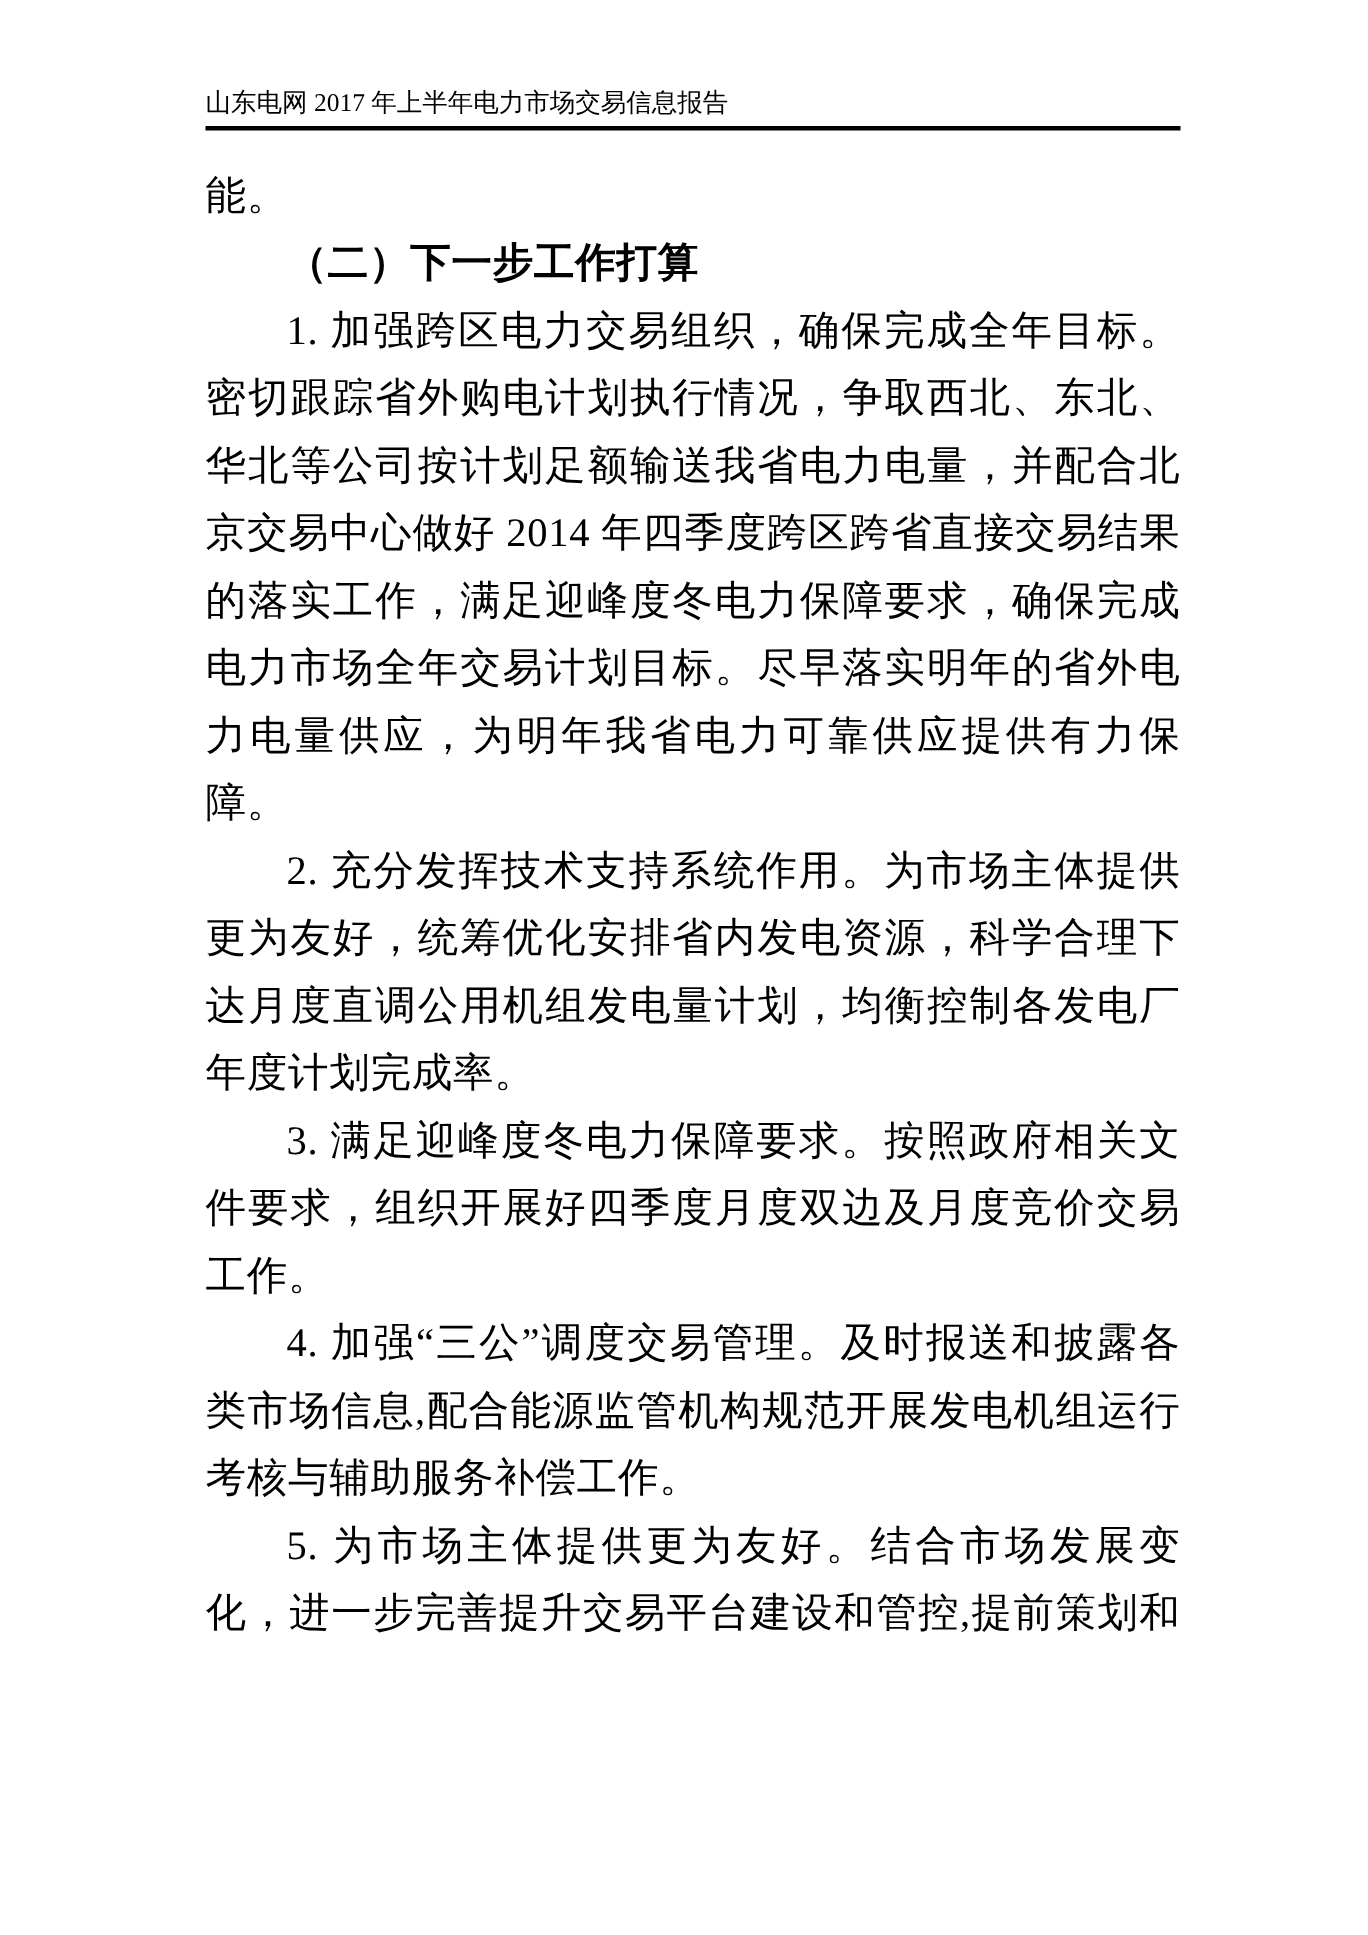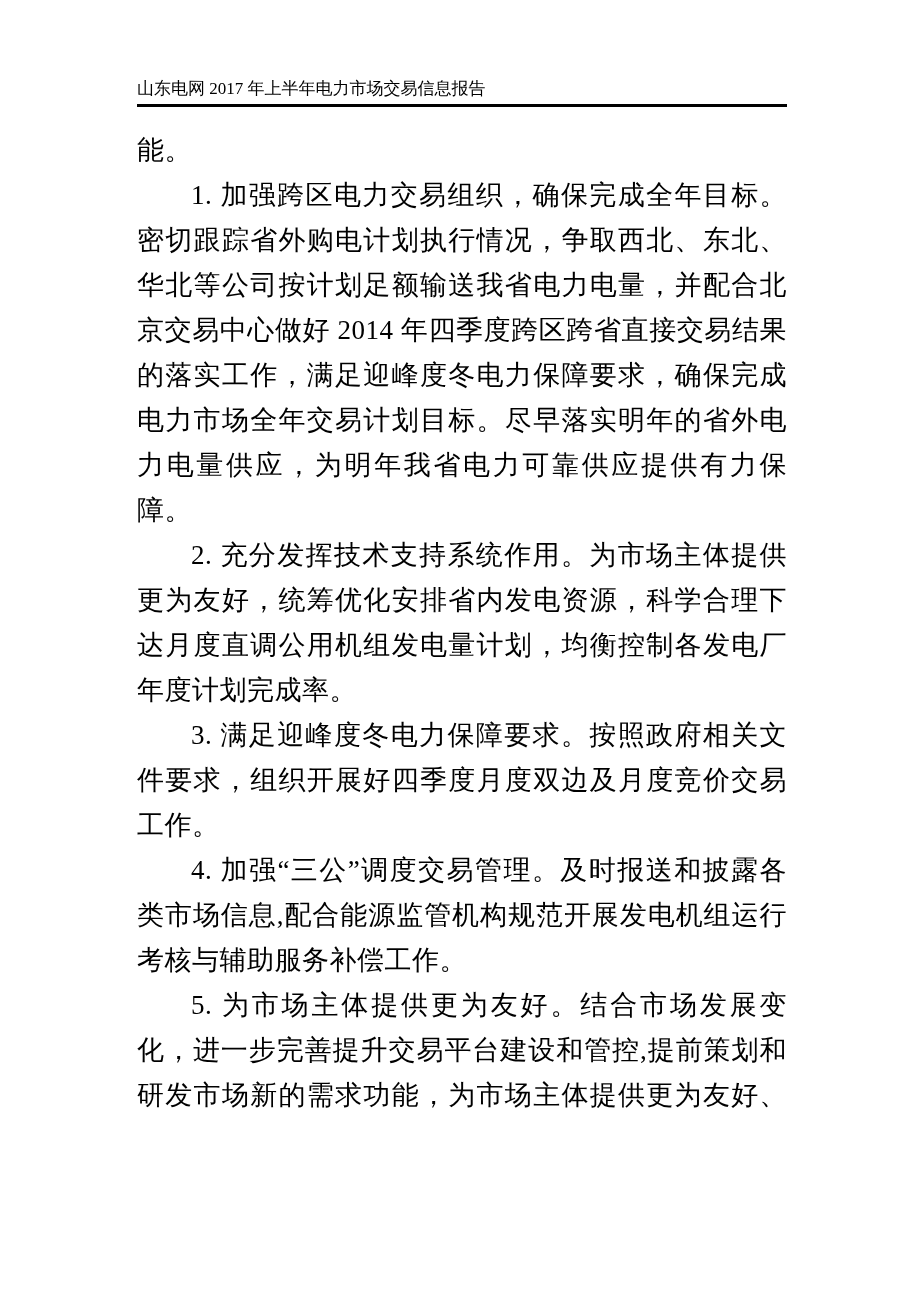--- a/index.html
+++ b/index.html
@@ -8,21 +8,20 @@
     background: #ffffff;
   }
   .page {
     position: relative;
     width: 912px;
     height: 1098px;
     background: #ffffff;
     color: #000000;
     font-family: "Liberation Serif", "DejaVu Serif", serif;
     overflow: hidden;
-    margin-top: 20px;
   }
   .running-header {
     position: absolute;
     left: 137px;
     top: 58px;
     width: 650px;
     font-size: 17px;
     line-height: 22px;
     white-space: nowrap;
     color: #000000;
@@ -82,20 +81,21 @@
 <div class="page">
 
   <div class="running-header">山东电网 2017 年上半年电力市场交易信息报告</div>
 
   <div class="header-rule"></div>
 
   <div class="doc-body">
 
     <p class="continuation">能。</p>
 
+    <p class="section-heading">（二）下一步工作打算</p>
 
     <p class="numbered-para"><span>1. </span><span class="lead-bold">加强跨区电力交易组织，确保完成全年目标</span><span>。密切跟踪省外购电计划执行情况，争取西北、东北、华北等公司按计划足额输送我省电力电量，并配合北京交易中心做好 2014 年四季度跨区跨省直接交易结果的落实工作，满足迎峰度冬电力保障要求，确保完成电力市场全年交易计划目标。尽早落实明年的省外电力电量供应，为明年我省电力可靠供应提供有力保障。</span></p>
 
     <p class="numbered-para"><span>2. </span><span class="lead-bold">充分发挥技术支持系统作用。</span><span>为市场主体提供更为友好，统筹优化安排省内发电资源，科学合理下达月度直调公用机组发电量计划，均衡控制各发电厂年度计划完成率。</span></p>
 
     <p class="numbered-para"><span>3. </span><span class="lead-bold">满足迎峰度冬电力保障要求。</span><span>按照政府相关文件要求，组织开展好四季度月度双边及月度竞价交易工作。</span></p>
 
     <p class="numbered-para"><span>4. </span><span class="lead-bold">加强“三公”调度交易管理。</span><span>及时报送和披露各类市场信息,配合能源监管机构规范开展发电机组运行考核与辅助服务补偿工作。</span></p>
 
     <p class="numbered-para"><span>5. </span><span class="lead-bold">为市场主体提供更为友好。</span><span>结合市场发展变化，进一步完善提升交易平台建设和管控,提前策划和研发市场新的需求功能，为市场主体提供更为友好、高效、便捷的服务。加强交易平台运行维护和日常管理，充分发挥技术支持系统作用，确保电力交易业务在交易平台运作的安全性、可靠性、稳定性。</span></p>

